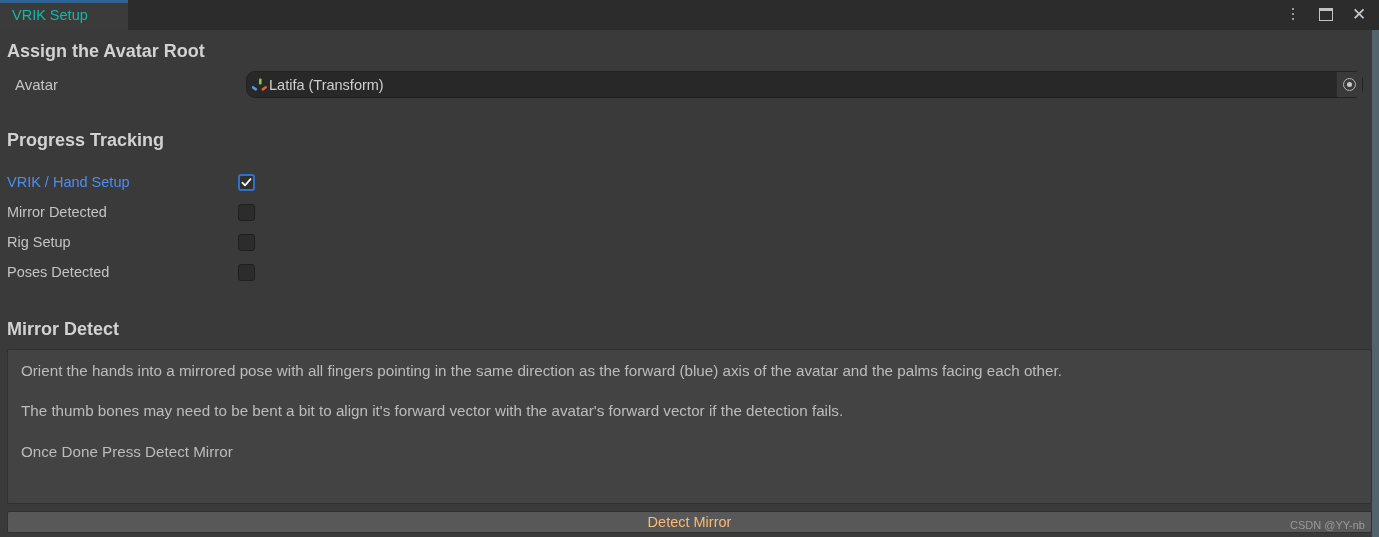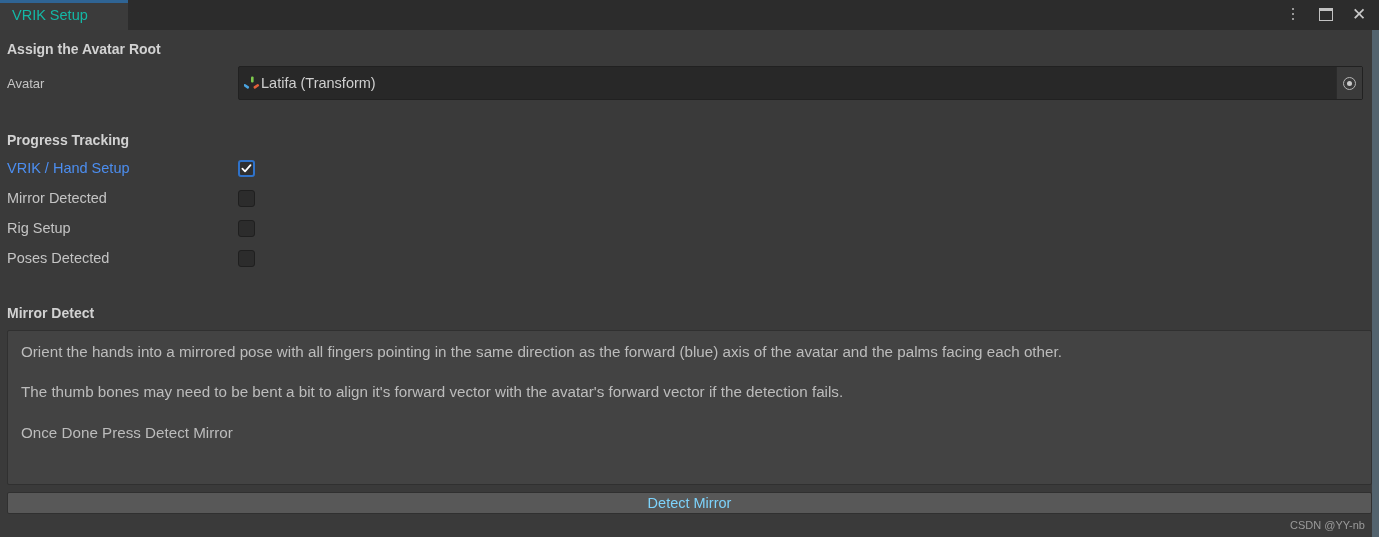--- a/index.html
+++ b/index.html
@@ -83,45 +83,46 @@
   
   .content {
     position: relative;
     padding: 0 0 0 0;
     height: 507px;
     box-sizing: border-box;
   }
 
   .section-head {
     color: #d2d2d2;
-    font-size: 14px;
+    font-size: 18px;
     font-weight: bold;
     padding-left: 7px;
   }
   #head-assign { padding-top: 11px; }
 
   .row-avatar {
     display: flex;
     align-items: center;
     margin-top: 9px;
     padding-left: 7px;
     padding-right: 16px;
   }
   .field-label {
     color: #c4c4c4;
-    font-size: 13px;
+    font-size: 15px;
     width: 231px;
     flex: 0 0 231px;
+    margin-left: 8px;
   }
   .objfield {
     flex: 1;
-    height: 34px;
+    height: 27px;
     background: #282828;
     border: 1px solid #212121;
-    border-radius: 2px;
+    border-radius: 9px;
     display: flex;
     align-items: center;
     box-sizing: border-box;
     position: relative;
   }
   .objfield-inner {
     display: flex;
     align-items: center;
     gap: 1px;
     padding-left: 5px;
@@ -153,21 +154,21 @@
   .picker-dot { width: 5px; height: 5px; border-radius: 50%; background: #cacaca; }
 
   #head-progress { margin-top: 32px; }
 
   .check-row {
     display: flex;
     align-items: center;
     height: 30px;
     padding-left: 7px;
   }
-  #progress-list { margin-top: 5px; }
+  #progress-list { margin-top: 16px; }
   .check-label {
     font-size: 14.5px;
     color: #c4c4c4;
     width: 231px;
     flex: 0 0 231px;
   }
   .check-label.active { color: #4c8ef0; }
   .checkbox {
     width: 17px; height: 17px;
     background: #2c2c2c;
@@ -205,21 +206,21 @@
   }
   .helpbox p + p { margin-top: 1.33em; }
 
   .btn-row { margin: 7px 7px 0 7px; }
   .big-button {
     width: 100%;
     height: 22px;
     background: #585858;
     border: 1px solid #303030;
     border-radius: 2px;
-    color: #7dd3fc;
+    color: #fdba74;
     font-size: 14.5px;
     font-family: "Liberation Sans", sans-serif;
     display: flex;
     align-items: center;
     justify-content: center;
     box-sizing: border-box;
   }
 
   .watermark {
     position: absolute;

